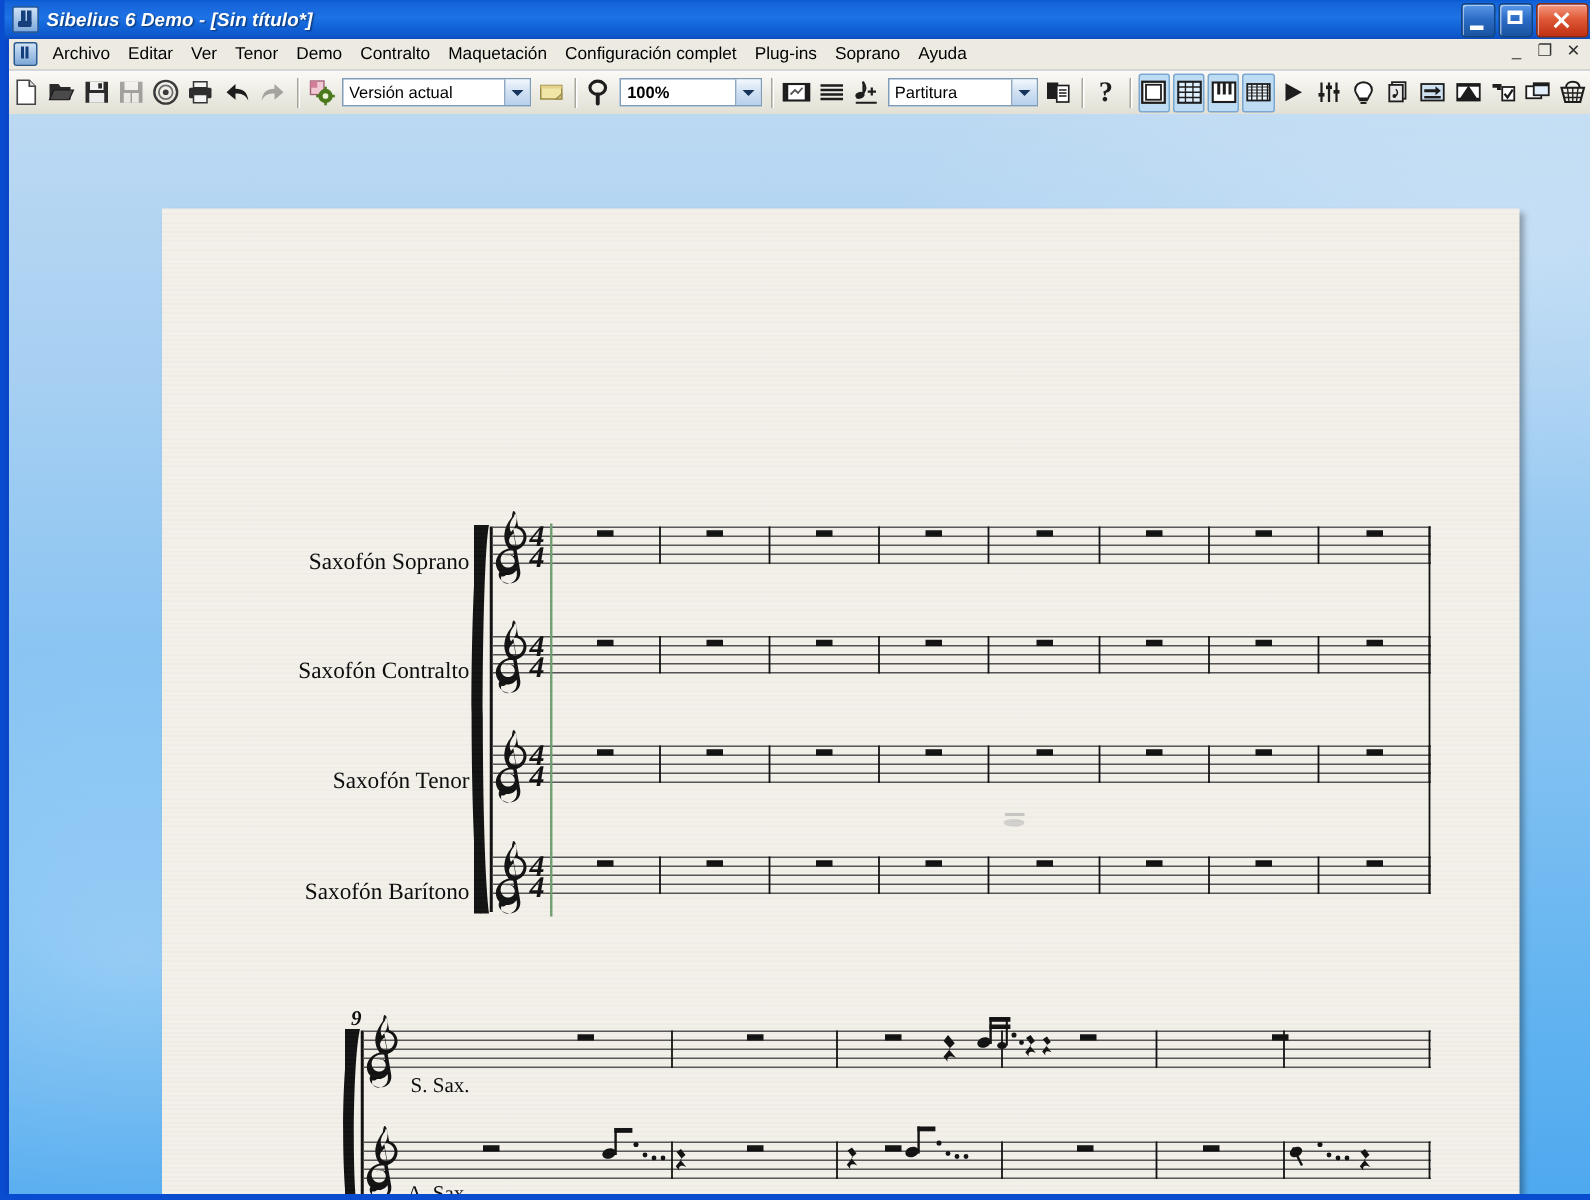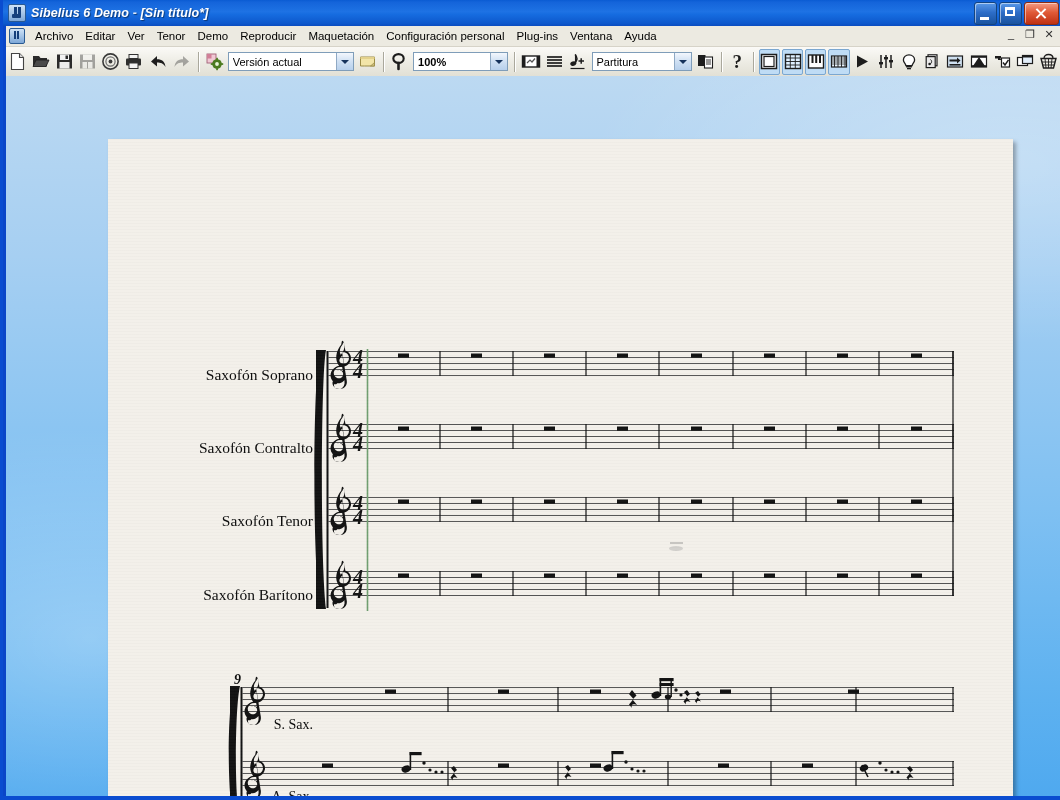--- a/index.html
+++ b/index.html
@@ -194,25 +194,25 @@
     </div>
   </div>
 
   <div class="menubar">
     <div class="mdi-icon"></div>
     <div class="menu-item">Archivo</div>
     <div class="menu-item">Editar</div>
     <div class="menu-item">Ver</div>
     <div class="menu-item">Tenor</div>
     <div class="menu-item">Demo</div>
-    <div class="menu-item">Reproducir</div>
+    <div class="menu-item">Contralto</div>
     <div class="menu-item">Maquetación</div>
-    <div class="menu-item">Configuración personal</div>
+    <div class="menu-item">Configuración complet</div>
     <div class="menu-item">Plug-ins</div>
-    <div class="menu-item">Ventana</div>
+    <div class="menu-item">Soprano</div>
     <div class="menu-item">Ayuda</div>
     <div class="mdi-buttons">
       <div class="mdibtn">_</div>
       <div class="mdibtn">❐</div>
       <div class="mdibtn">✕</div>
     </div>
   </div>
 
   <div class="toolbar">
 

